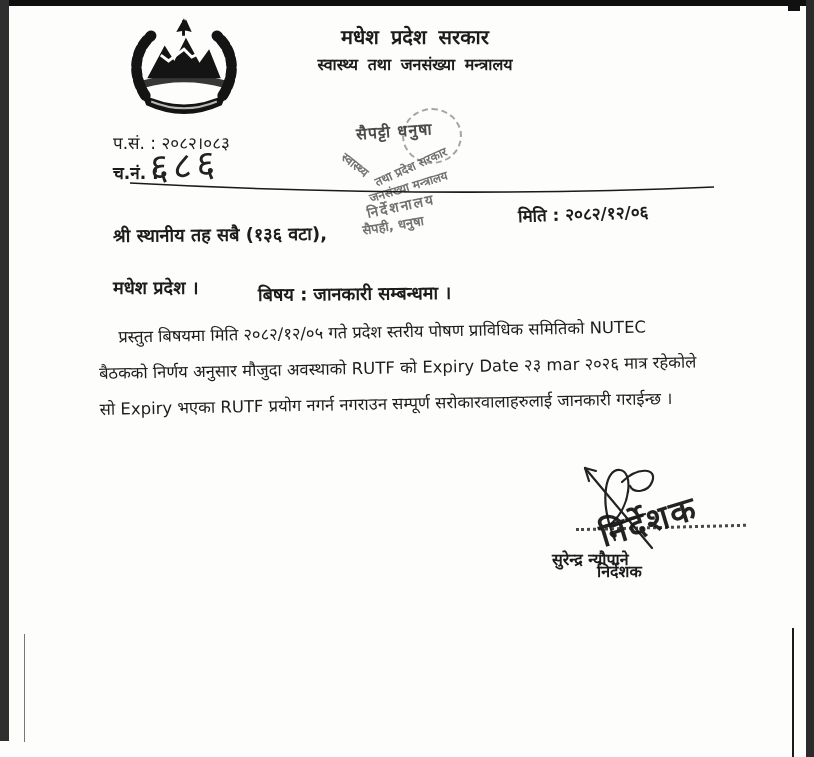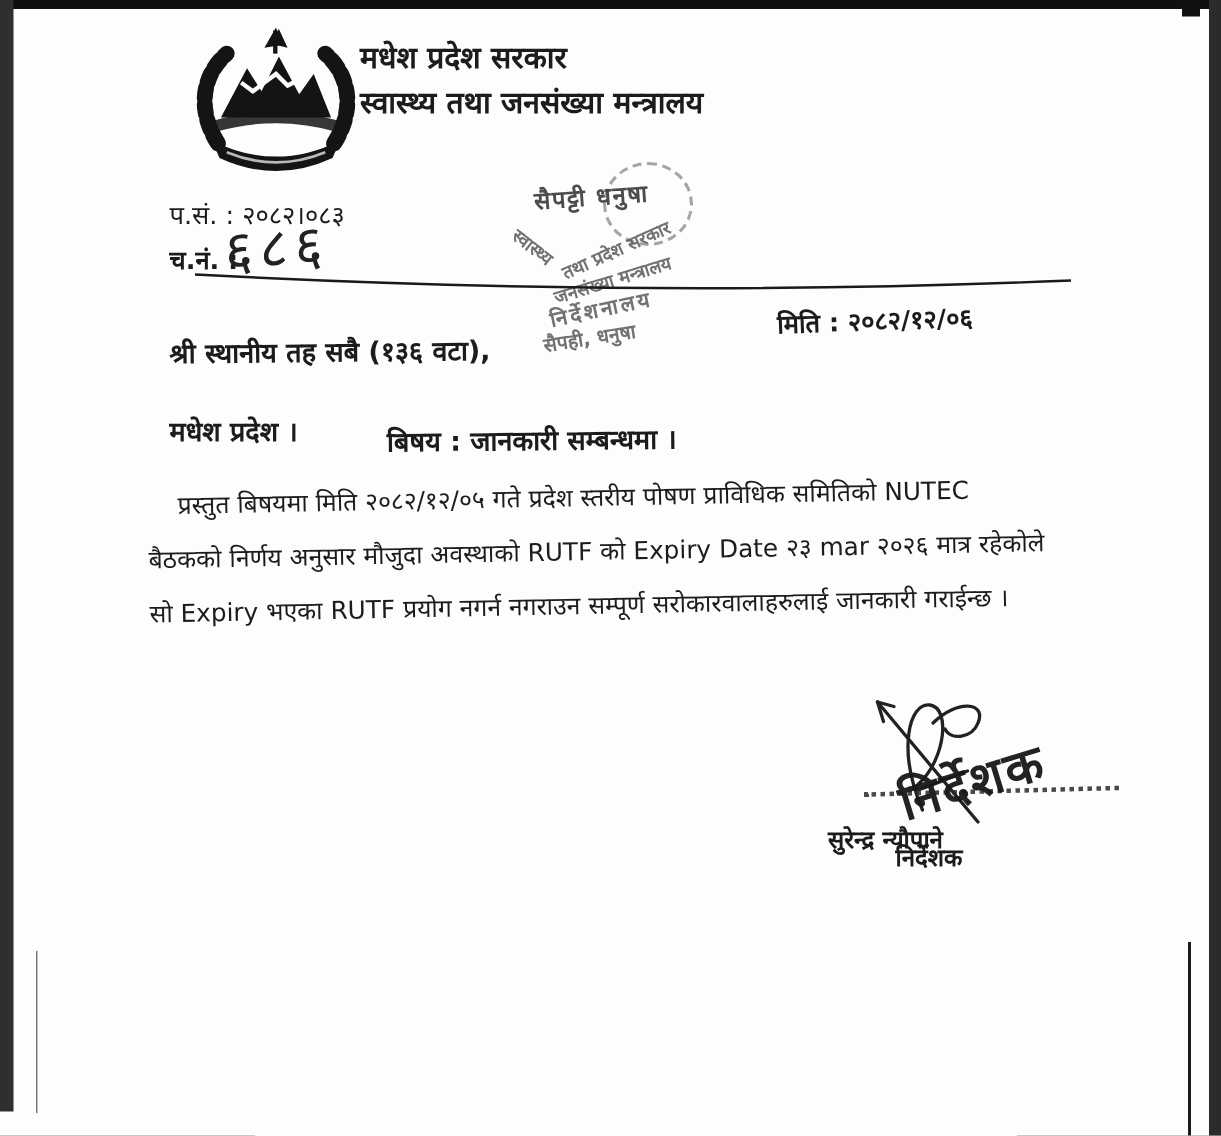--- a/index.html
+++ b/index.html
@@ -14,23 +14,23 @@
   }
   .abs{position:absolute;}
   
   .edge-top{left:0;top:0;width:814px;height:6px;background:#0f0f0f;}
   .edge-left{left:0;top:0;width:9px;height:741px;background:#2f2f2f;}
   .edge-right{right:0;top:0;width:8px;height:757px;background:#2b2b2b;}
   .mark-top-right{left:788px;top:0;width:12px;height:11px;background:#111;}
   .scanline-right{left:792px;top:628px;width:2px;height:129px;background:#1a1a1a;}
   .scanline-left{left:24px;top:634px;width:1px;height:108px;background:#555;opacity:.8;}
   
-  .header{left:240px;top:26px;width:350px;text-align:left;line-height:1.25;}
+  .header{left:240px;top:26px;width:350px;text-align:center;line-height:1.25;font-family:Liberation Mono, monospace;}
   .header .gov{font-size:20px;font-weight:bold;}
-  .header .ministry{font-size:20px;font-weight:bold;margin-top:5px;}
+  .header .ministry{font-size:16px;font-weight:bold;margin-top:5px;}
   .header .directorate{font-size:33px;font-weight:bold;margin-top:4px;letter-spacing:1px;}
   
   .ref1{left:113px;top:131px;font-size:17px;font-weight:normal;}
   .ref2{left:113px;top:161px;font-size:17px;font-weight:bold;}
   .handwritten{
     left:150px;top:138px;font-size:37px;font-weight:400;color:#222;
     transform:rotate(-4deg) skewX(-6deg);letter-spacing:4px;
   }
   
   svg.overlay{left:0;top:0;width:814px;height:757px;pointer-events:none;}

